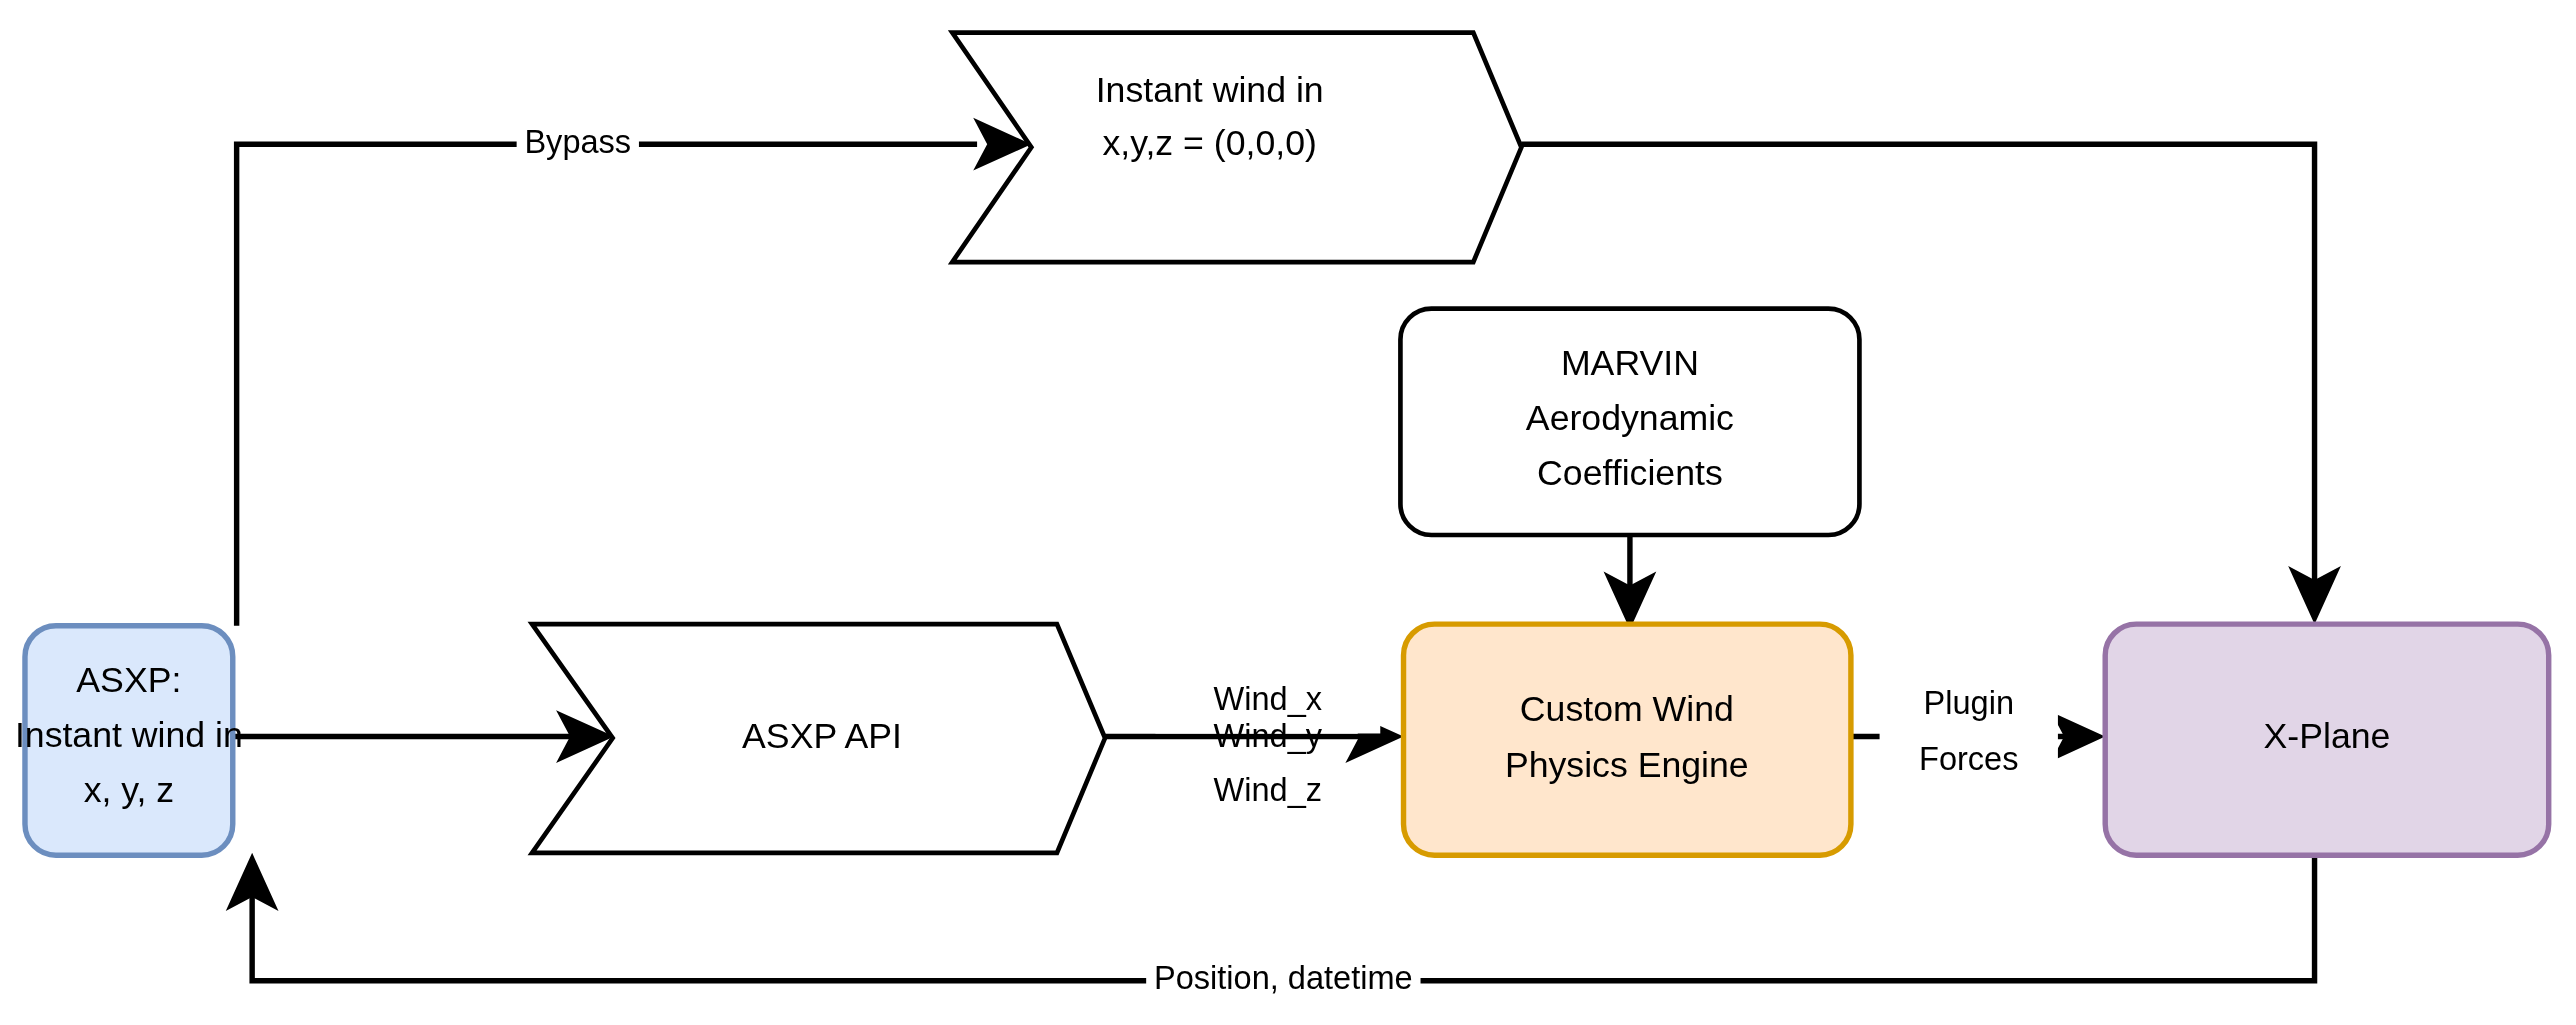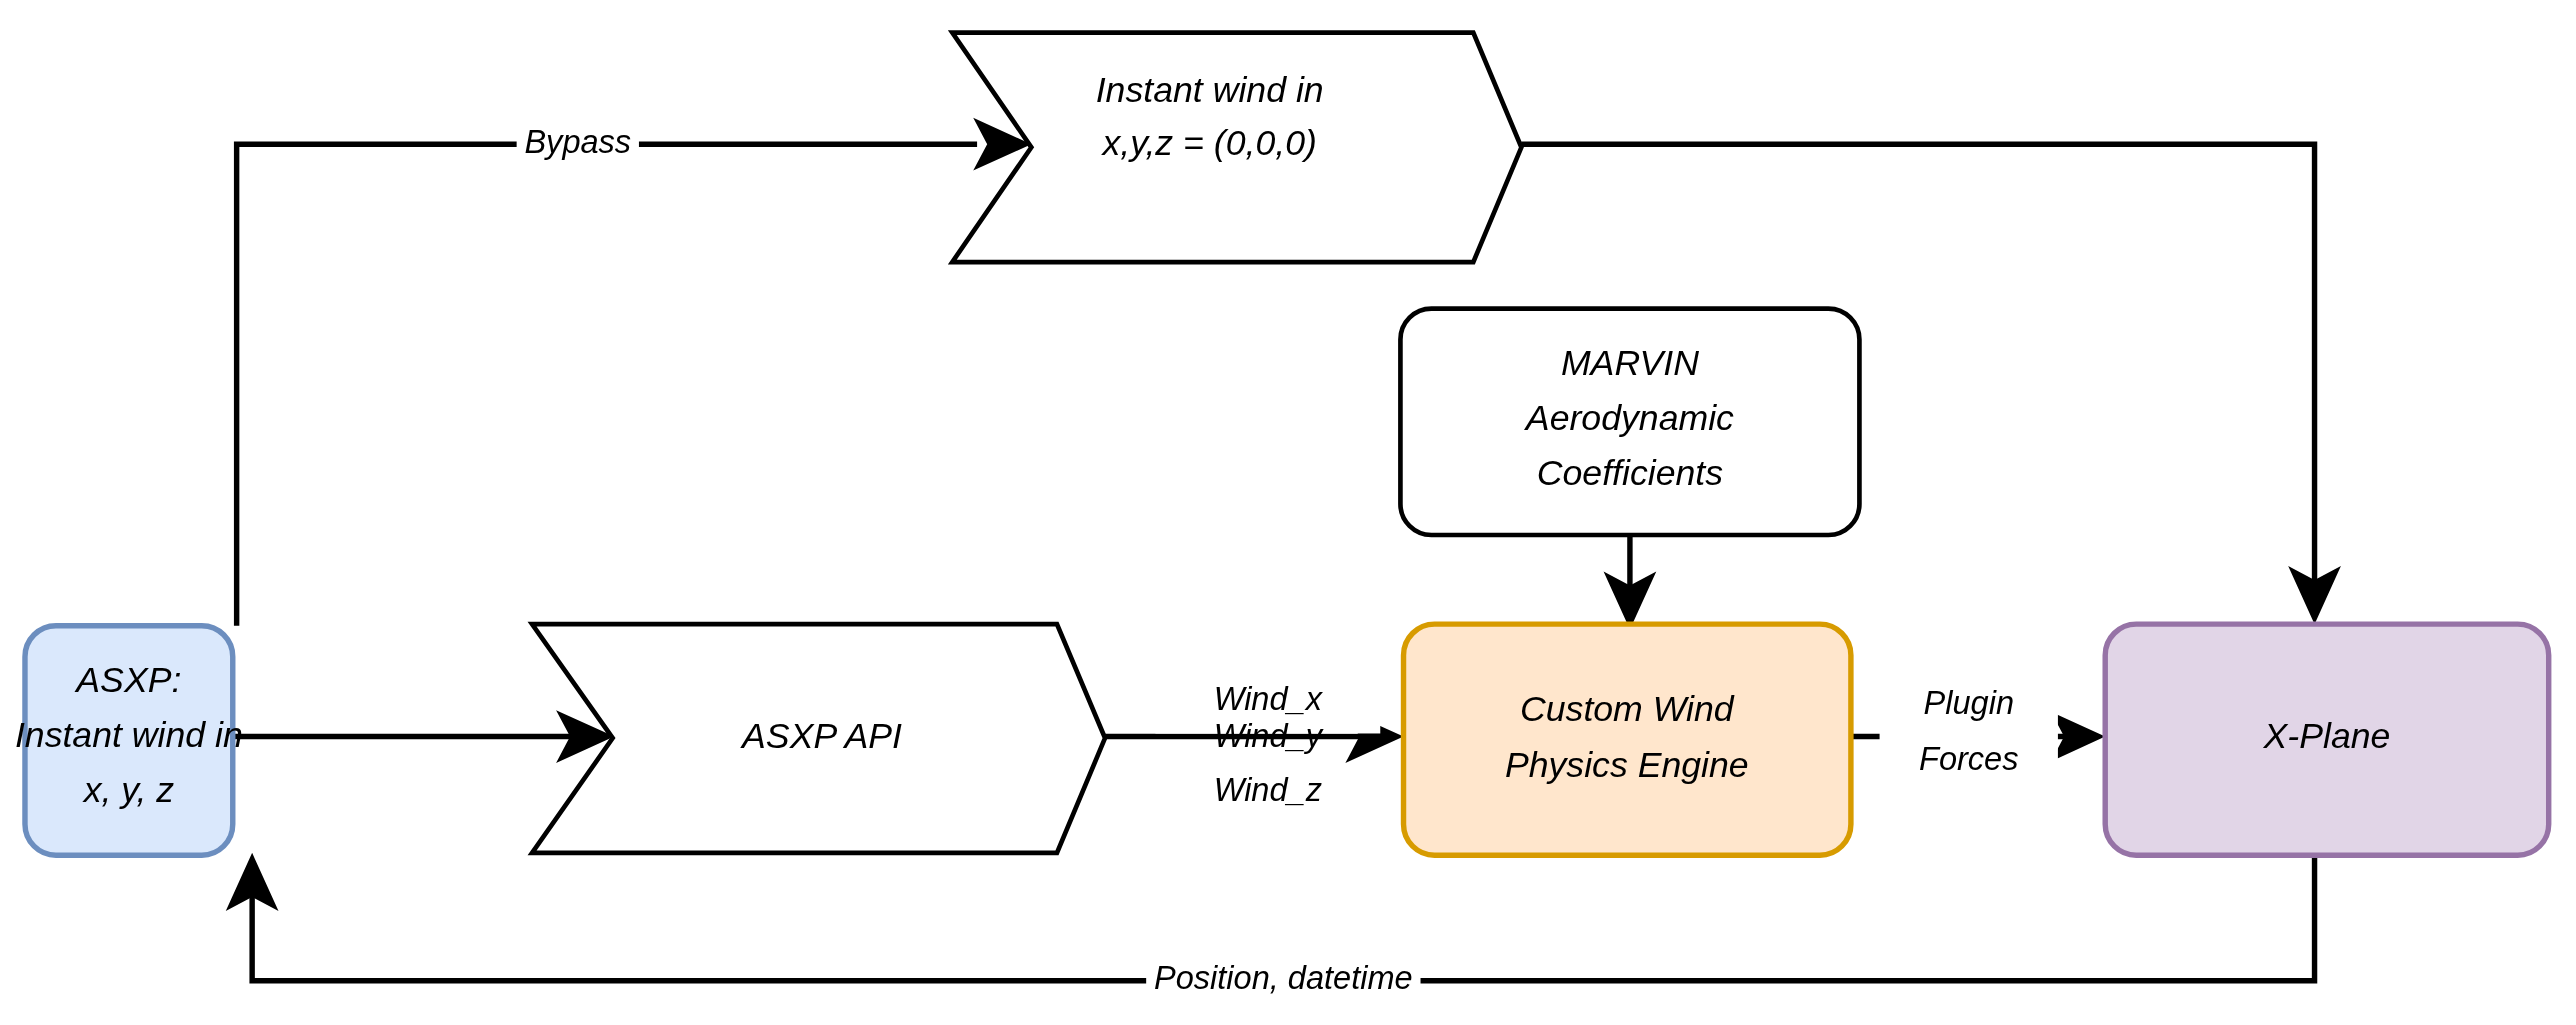--- a/index.html
+++ b/index.html
@@ -12,21 +12,20 @@
     width: 2576px;
     height: 1025px;
     overflow: hidden;
     font-family: "Liberation Sans", sans-serif;
   }
   #diagram-root {
     position: relative;
     width: 2576px;
     height: 1025px;
     background: #ffffff;
-    font-style: italic;
   }
   svg.canvas {
     position: absolute;
     top: 0;
     left: 0;
     width: 2576px;
     height: 1025px;
     display: block;
   }
   

